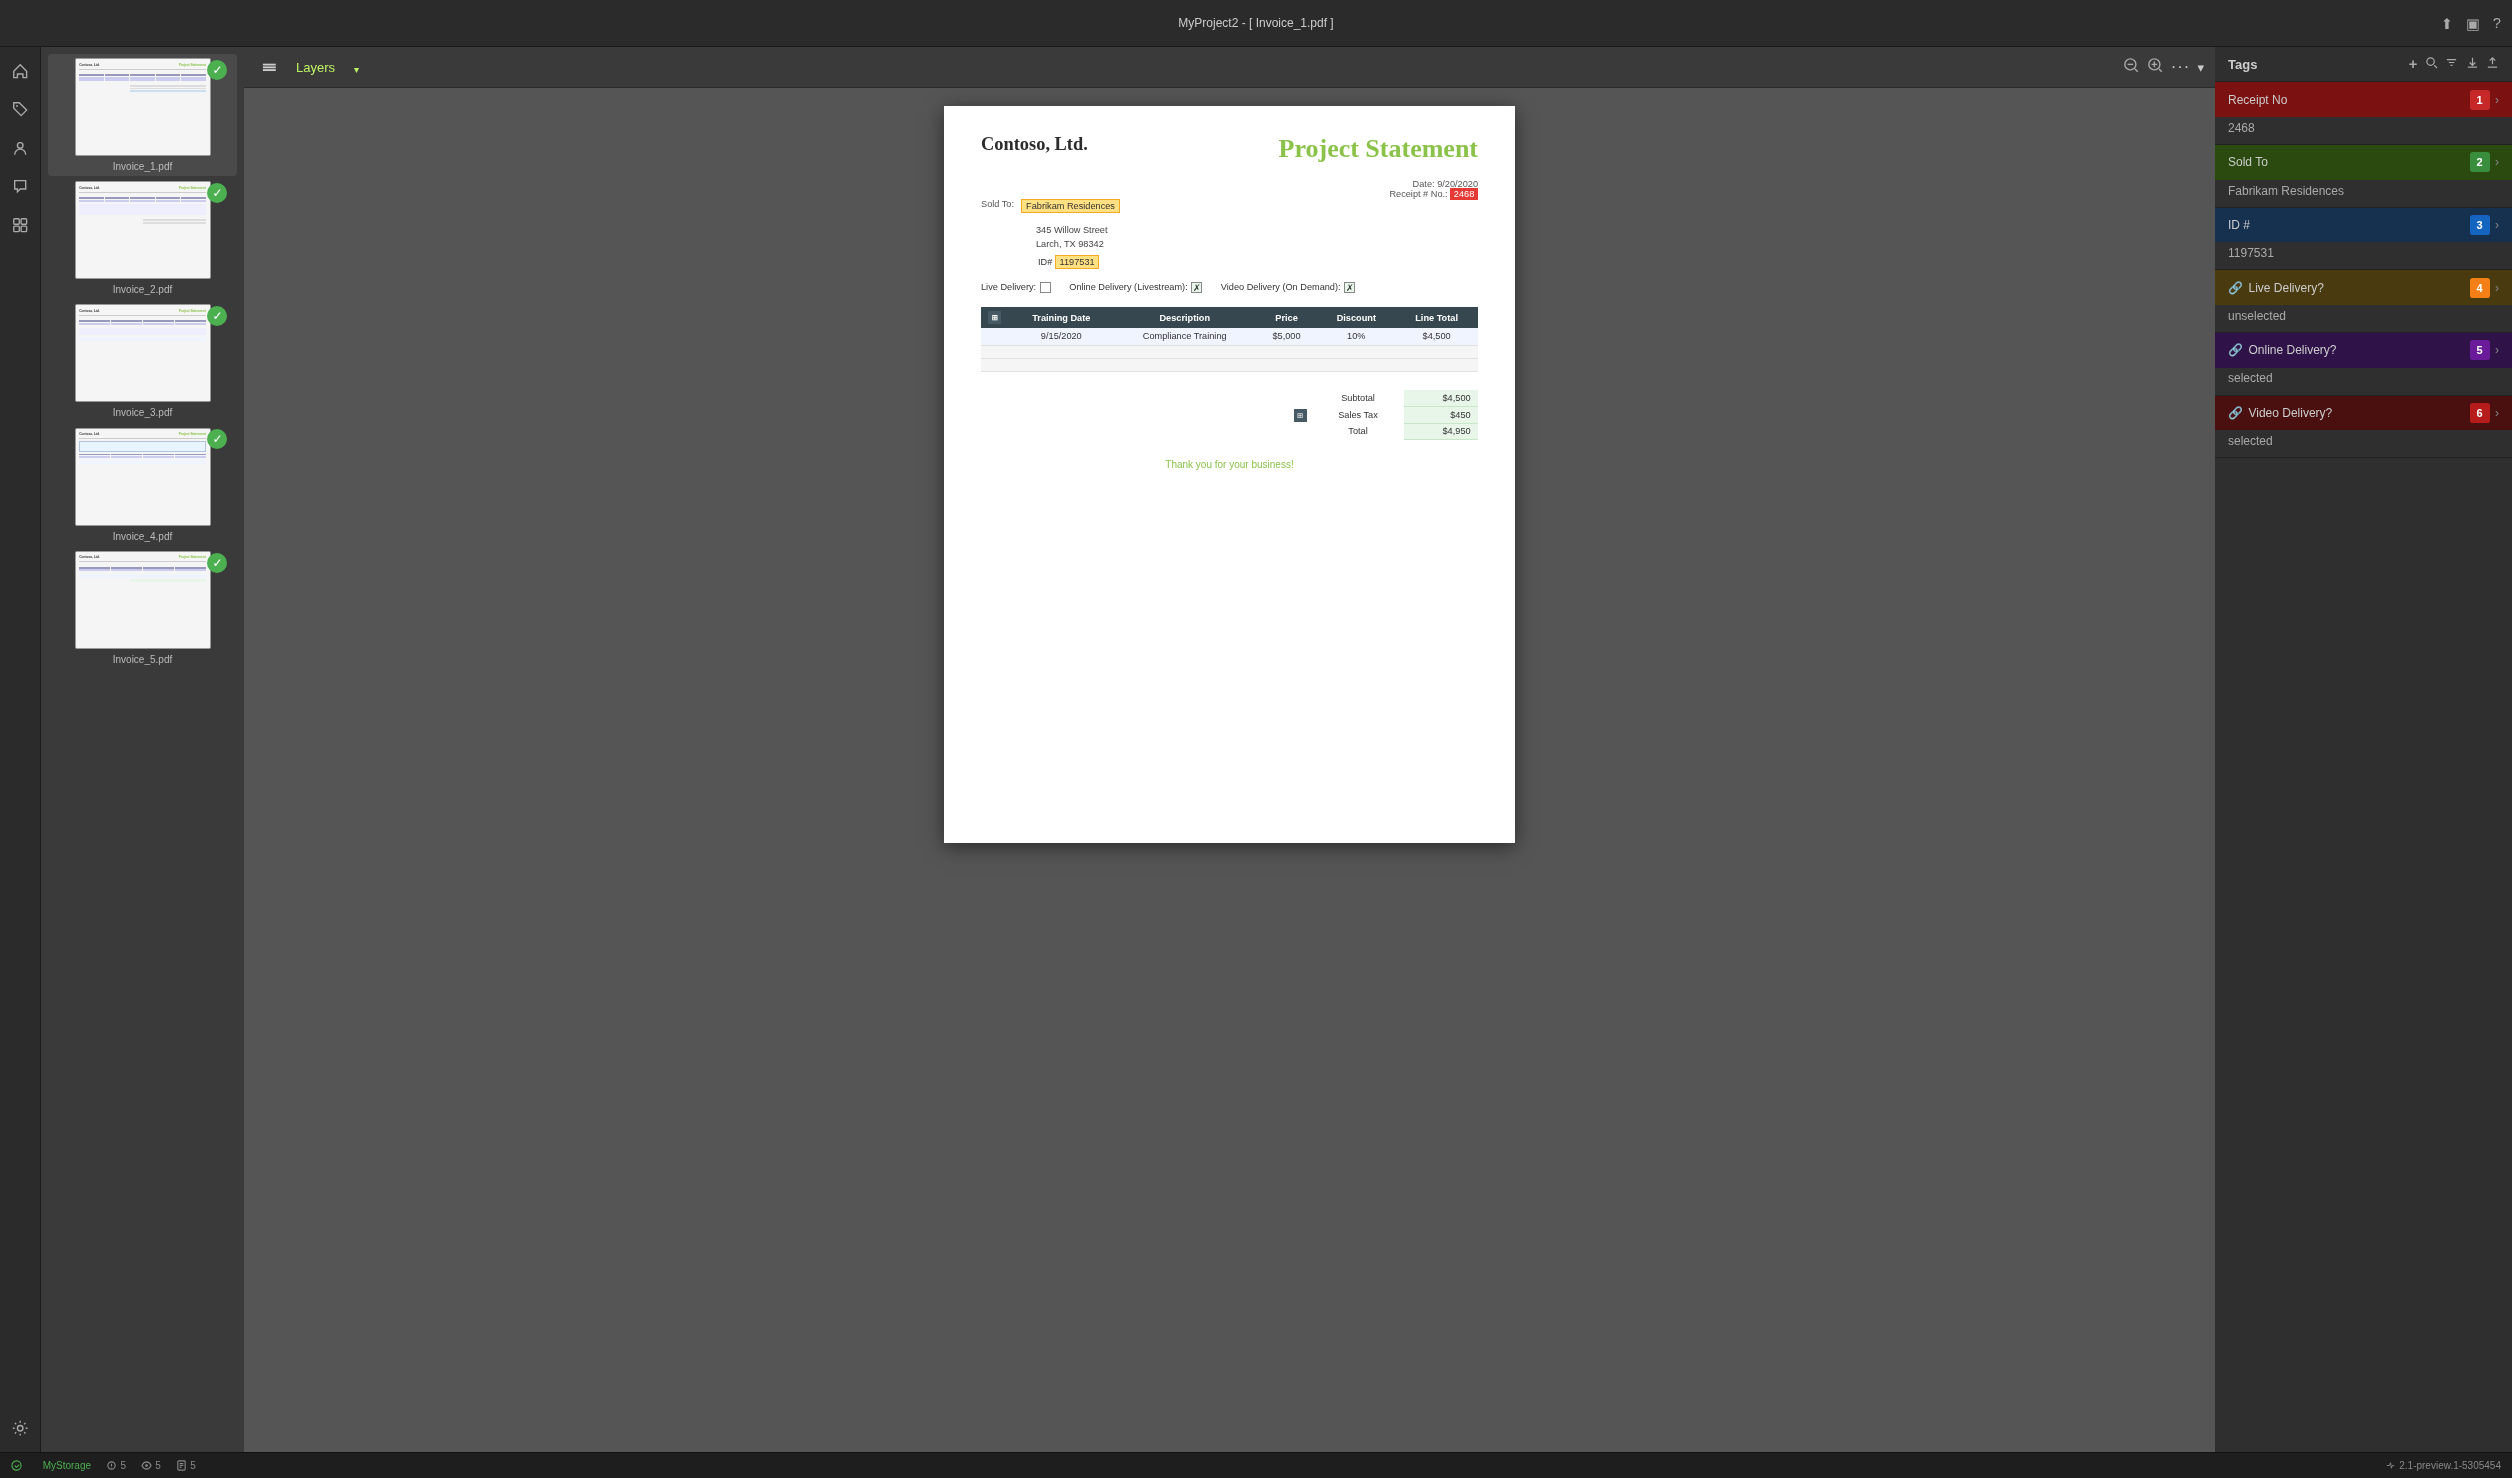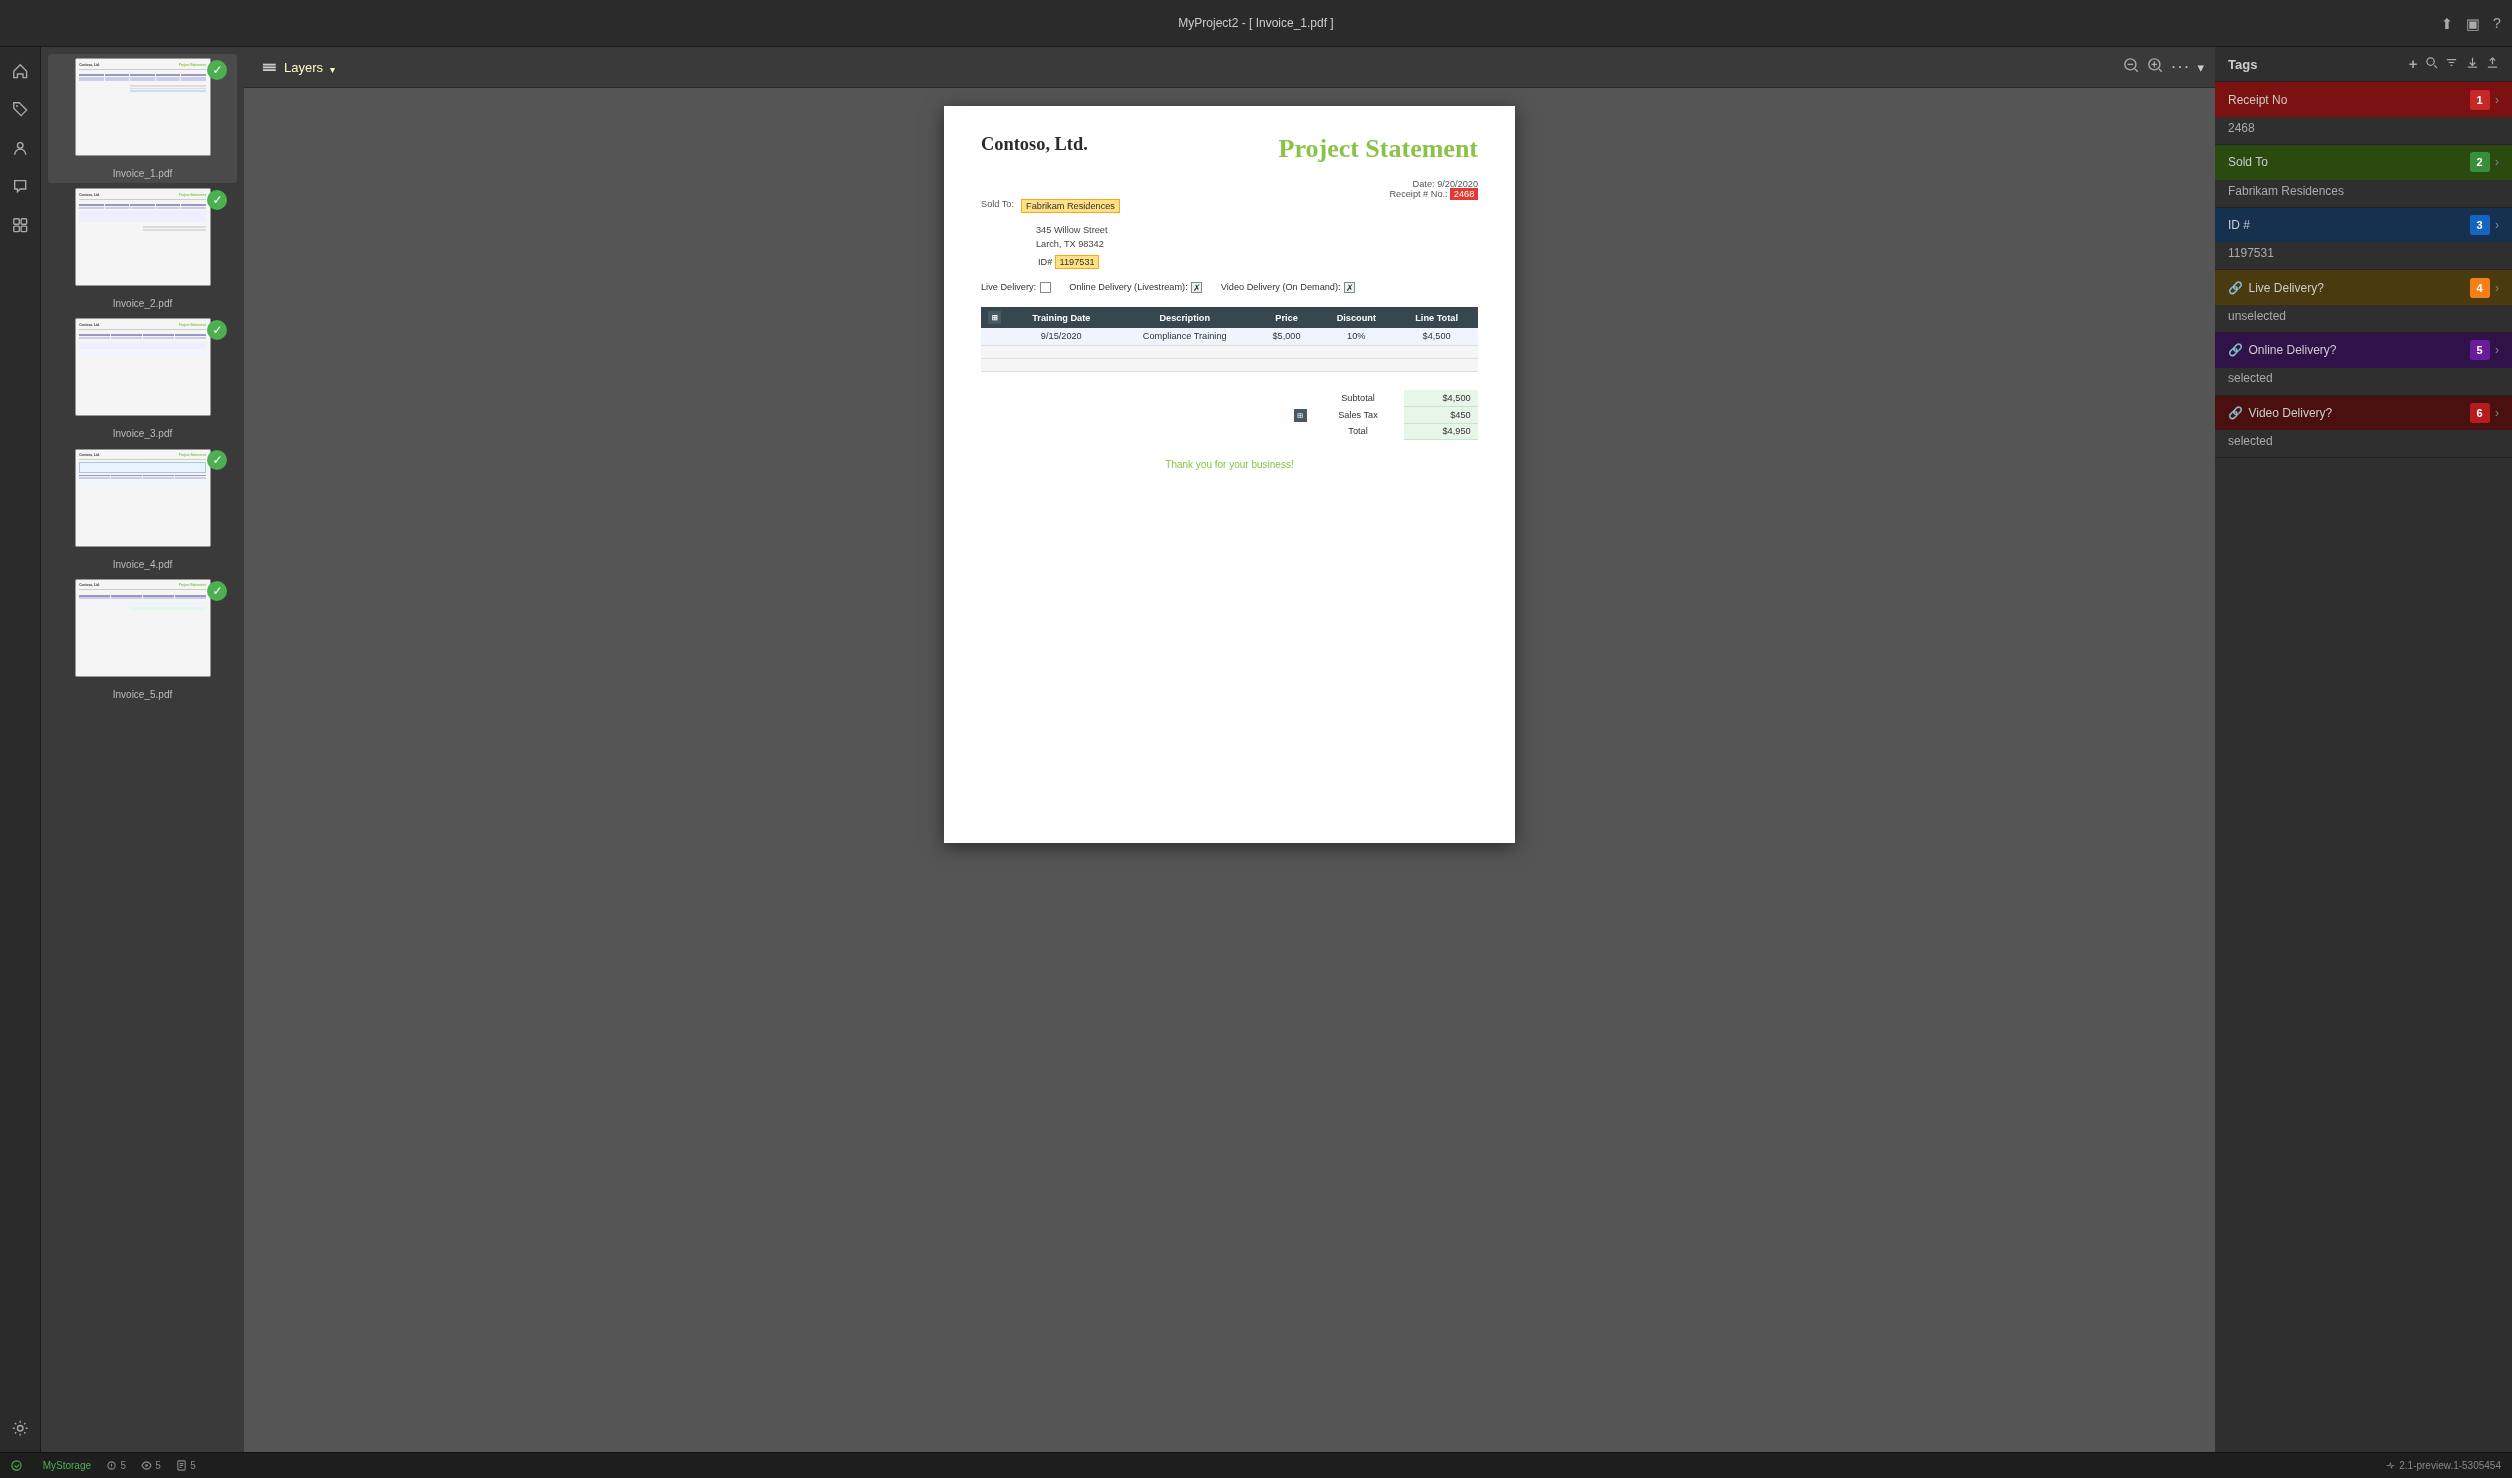--- a/index.html
+++ b/index.html
@@ -75,21 +75,21 @@
     .thumb-item.active { background: #4a4a4a; }
     .thumb-img {
       width: 136px;
       height: 98px;
       background: #f5f5f5;
       border: 0.9px solid #999;
       border-radius: 1.8px;
       position: relative;
       overflow: hidden;
     }
-    .thumb-label { font-size: 10px; color: #bbb; margin-top: 12px; }
+    .thumb-label { font-size: 10px; color: #bbb; margin-top: 5px; }
     .thumb-check {
       position: absolute;
       top: 5.5px;
       right: 9.2px;
       width: 20px;
       height: 20px;
       background: #4caf50;
       border-radius: 50%;
       display: flex;
       align-items: center;
@@ -127,22 +127,22 @@
       display: flex;
       align-items: center;
       padding: 0 11px;
       gap: 7.4px;
       border-bottom: 0.9px solid #2a2a2a;
       flex-shrink: 0;
     }
     .toolbar-btn {
       display: flex;
       align-items: flex-end;
-      gap: 7px;
-      color: #fef9c3;
+      gap: 19px;
+      color: #bef264;
       cursor: pointer;
       padding: 3.7px 7.4px;
       border-radius: 3.7px;
       font-size: 13px;
     }
     .toolbar-spacer { flex: 1; }
     .toolbar-right { display: flex; align-items: center; gap: 7.4px; }
 
     
     .content-area {

